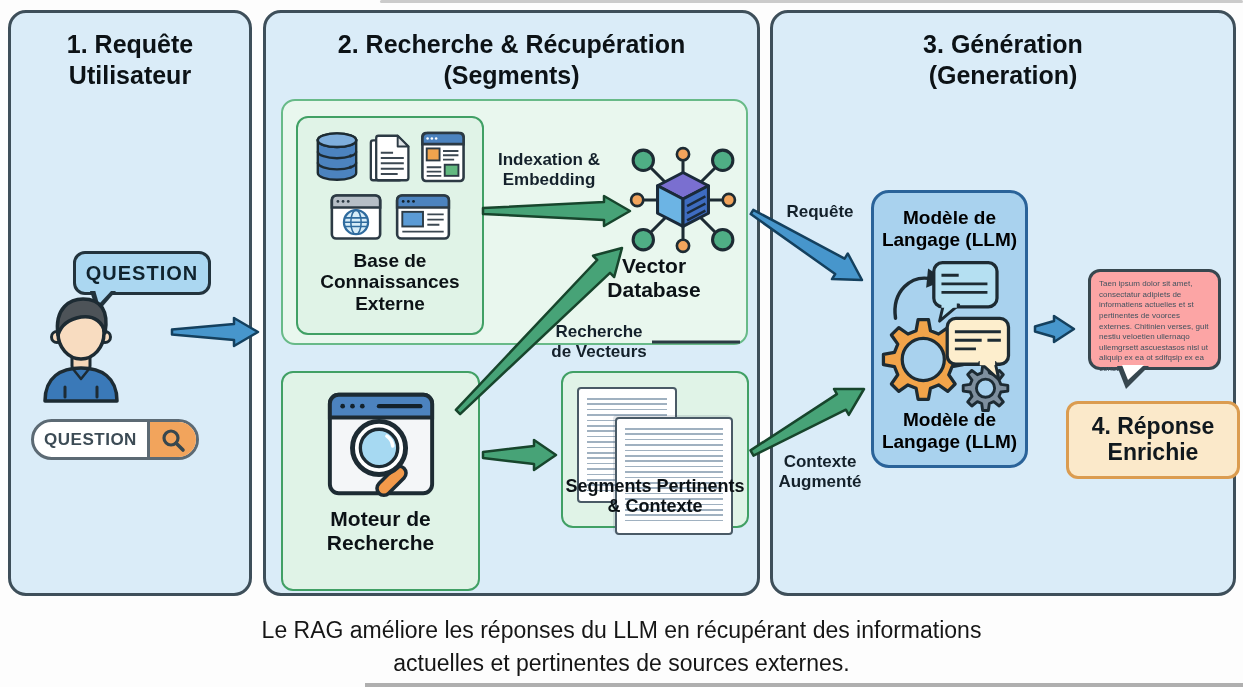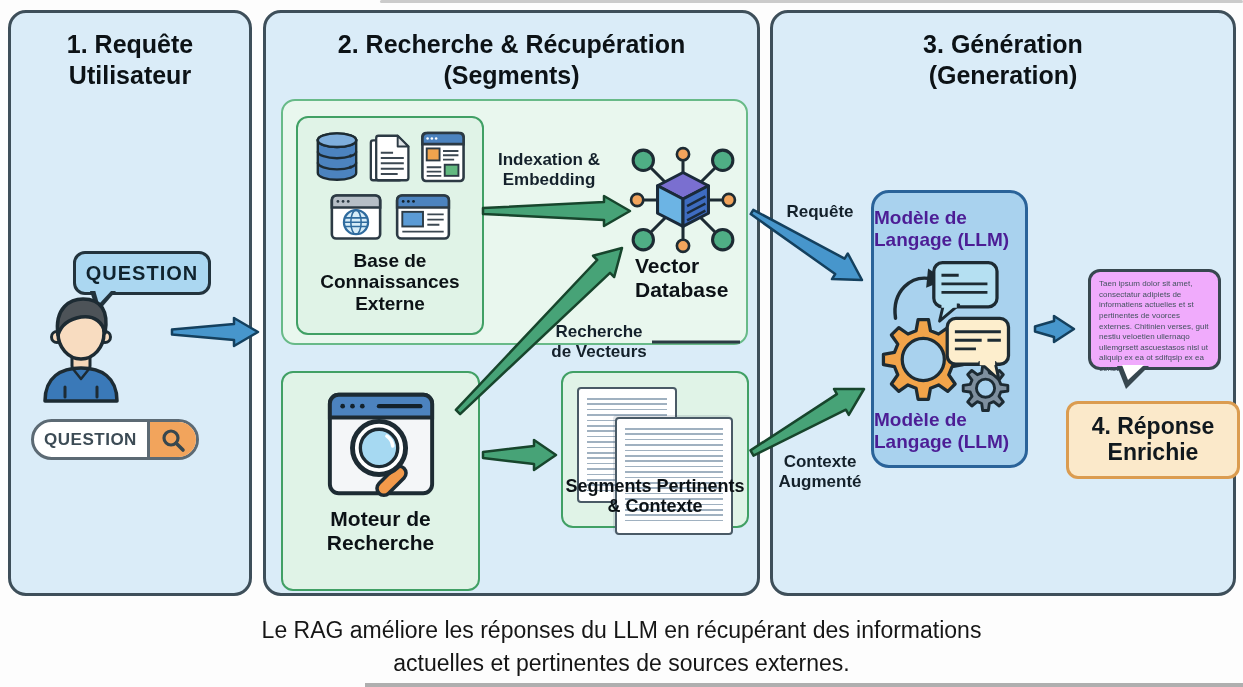--- a/index.html
+++ b/index.html
@@ -47,44 +47,44 @@
   #person-icon{position:absolute;left:20px;top:278px;}
   #search-pill{position:absolute;left:20px;top:406px;width:168px;height:41px;border:3.5px solid #5c6a74;
     border-radius:22px;background:#ffffff;display:flex;overflow:hidden;box-sizing:border-box;}
   .search-text{flex:1;display:flex;align-items:center;justify-content:center;font-weight:700;font-size:17px;
     color:#3c4b55;letter-spacing:.5px;}
   .search-btn{width:46px;background:#f2a45c;border-left:3.5px solid #5c6a74;display:flex;align-items:center;justify-content:center;}
 
   
   #llm-box{position:absolute;left:98px;top:177px;width:157px;height:278px;background:#a9d2ee;
     border:3.5px solid #2a6399;border-radius:18px;box-sizing:border-box;}
-  .llm-label{position:absolute;left:0;right:0;text-align:left;font-weight:700;font-size:19px;line-height:1.16;color:#4c1d95;}
+  .llm-label{position:absolute;left:0;right:0;text-align:center;font-weight:700;font-size:19px;line-height:1.16;color:#000000;}
   #llm-label-top{top:14px;}
   #llm-label-bottom{bottom:12px;}
   #llm-icons{position:absolute;left:6px;top:64px;}
 
-  #resp-bubble{position:absolute;left:315px;top:256px;width:133px;height:101px;background:#f0abfc;
+  #resp-bubble{position:absolute;left:315px;top:256px;width:133px;height:101px;background:#fca5a5;
     border:3.5px solid #37474f;border-radius:12px;box-sizing:border-box;padding:7px 8px;
     font-size:8px;line-height:1.33;color:#42525e;z-index:3;}
   #resp-bubble::before{content:"";position:absolute;left:26px;bottom:-22px;width:0;height:0;
     border-left:9px solid transparent;border-right:23px solid transparent;border-top:23px solid #37474f;}
   #resp-bubble::after{content:"";position:absolute;left:31px;bottom:-13px;width:0;height:0;
     border-left:6px solid transparent;border-right:16px solid transparent;border-top:15px solid #ffffff;}
   #enriched{position:absolute;left:293px;top:388px;width:168px;height:72px;background:#fbe9ca;
     border:3px solid #db9c50;border-radius:12px;display:flex;align-items:center;justify-content:flex-start;
     text-align:center;font-weight:700;font-size:23px;line-height:1.12;color:#10181e;}
 
   
   .arrow-label{position:absolute;font-weight:700;font-size:17px;line-height:1.18;color:#14212b;text-align:center;z-index:6;}
   #indexation-label{left:483px;top:150px;width:132px;}
   #vector-search-label{left:538px;top:322px;width:122px;}
   #query-label{left:778px;top:202px;width:84px;}
   #context-label{left:762px;top:452px;width:116px;}
-  #vector-db-label{position:absolute;left:635px;top:254px;width:132px;font-weight:700;font-size:21px;
-    line-height:1.12;color:#0c1216;text-align:left;z-index:6;}
+  #vector-db-label{position:absolute;left:588px;top:254px;width:132px;font-weight:700;font-size:21px;
+    line-height:1.12;color:#0c1216;text-align:center;z-index:6;}
 
   
   #arrow-overlay{position:absolute;left:0;top:0;z-index:5;pointer-events:none;}
   .abs-icon{position:absolute;z-index:4;}
 
   
   #caption{position:absolute;left:0;right:0;top:614px;text-align:center;font-size:23px;line-height:1.42;color:#161616;}
   #caption div{white-space:nowrap;}
 
   

